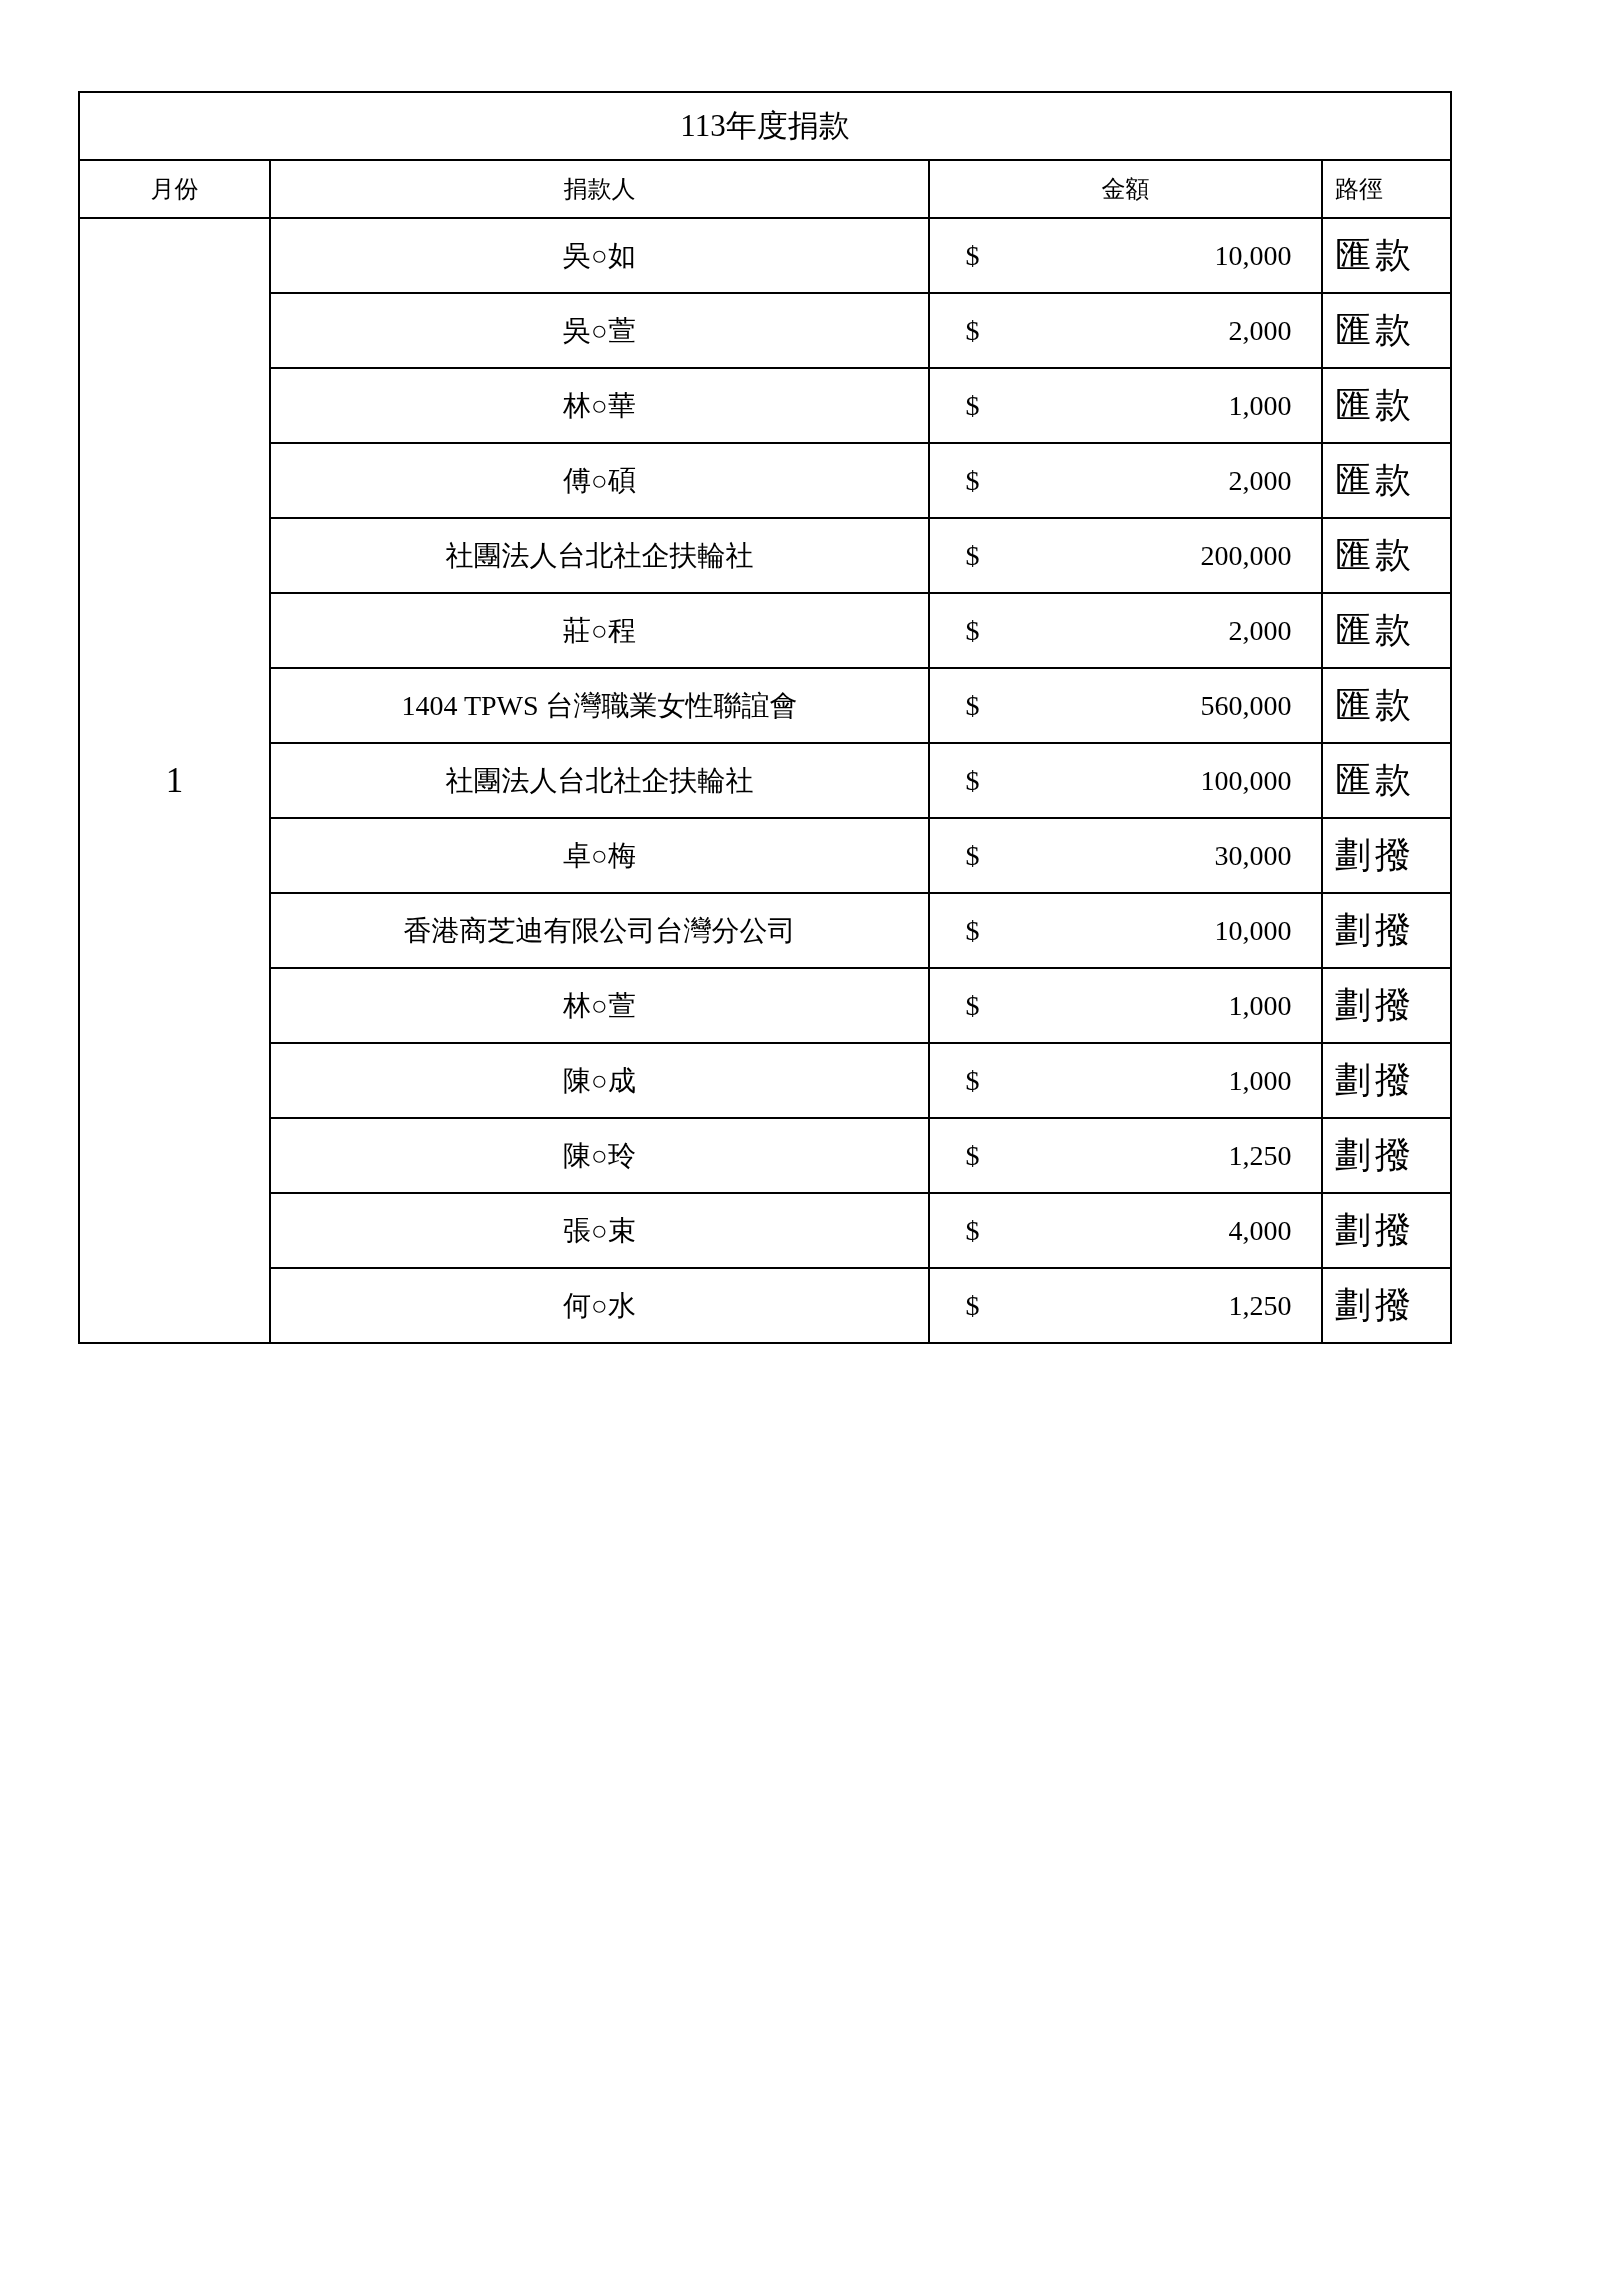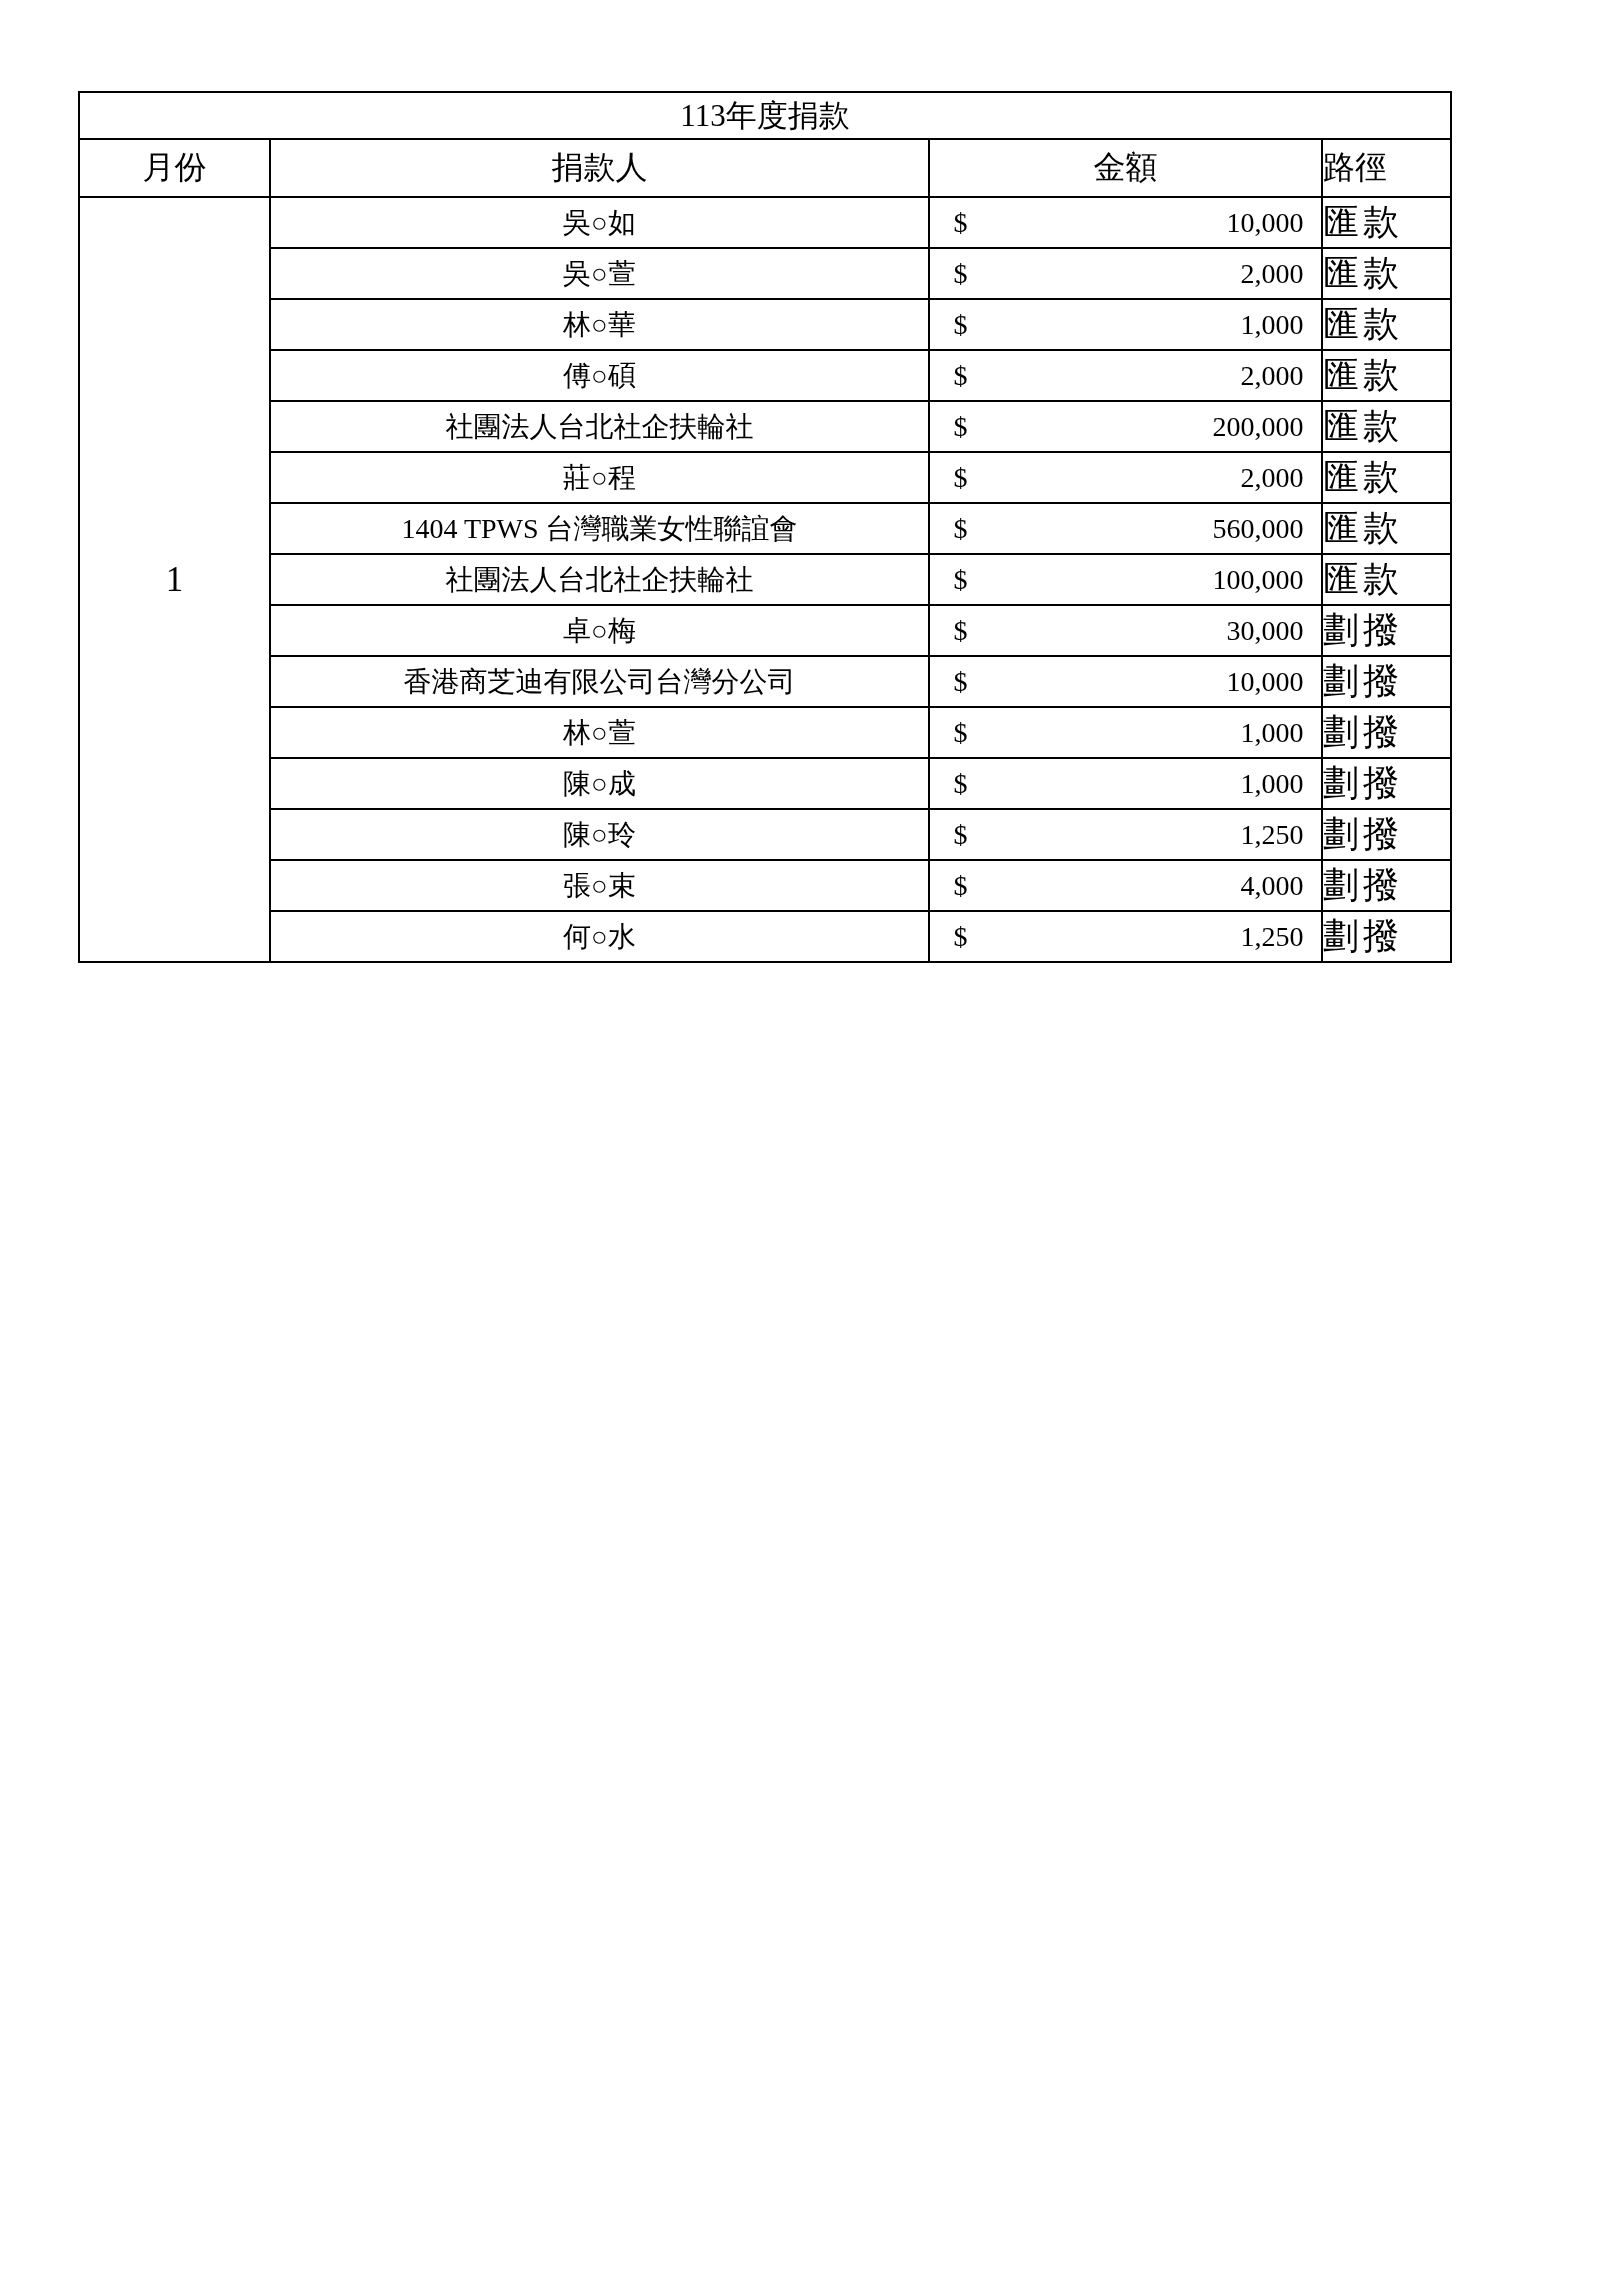--- a/index.html
+++ b/index.html
@@ -24,33 +24,33 @@
     top: 91px;
   }
   table.donations {
     border-collapse: collapse;
     table-layout: fixed;
     width: 1372px;
   }
   table.donations td,
   table.donations th {
     border: 2.9px solid #000000;
-    padding: 0;
+    padding: 12px;
     font-weight: normal;
     vertical-align: middle;
     overflow: hidden;
   }
   .title-cell {
     height: 47px;
     text-align: center;
     font-size: 31px;
   }
   .header-row th {
     height: 58px;
-    font-size: 32px;
+    font-size: 24px;
   }
   .h-month, .h-donor, .h-amount { text-align: center; }
   .h-route { text-align: left; padding-left: 7.8px; margin-top: 9px; }
   tr.data-row td { height: 44px; }
   td.month-cell {
     text-align: center;
     font-size: 35px;
     vertical-align: middle;
   }
   td.donor-cell {

